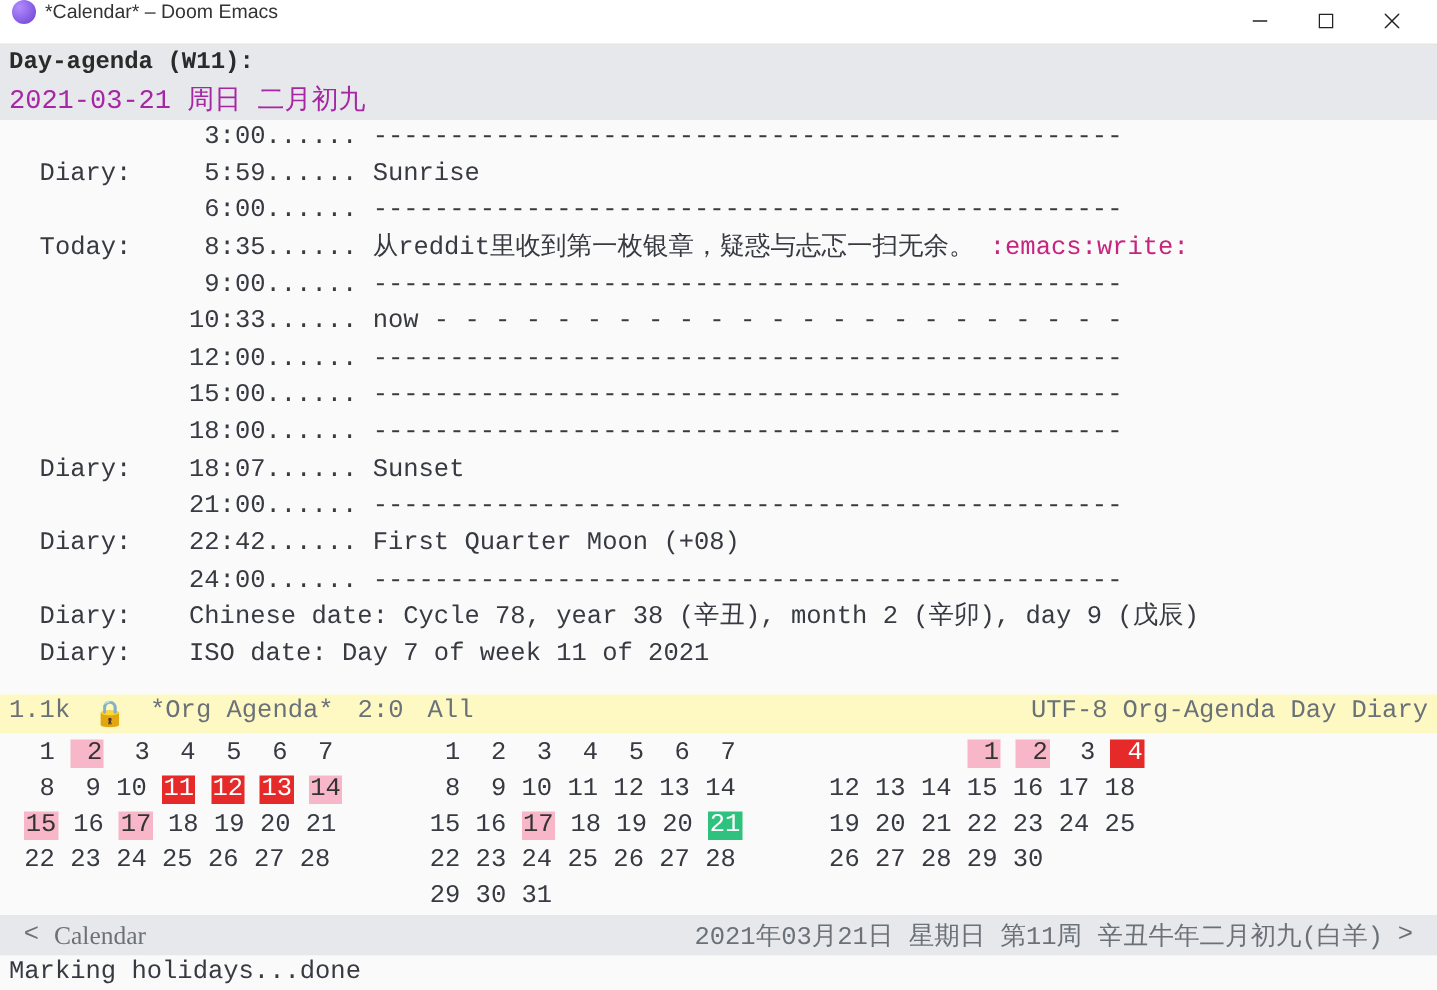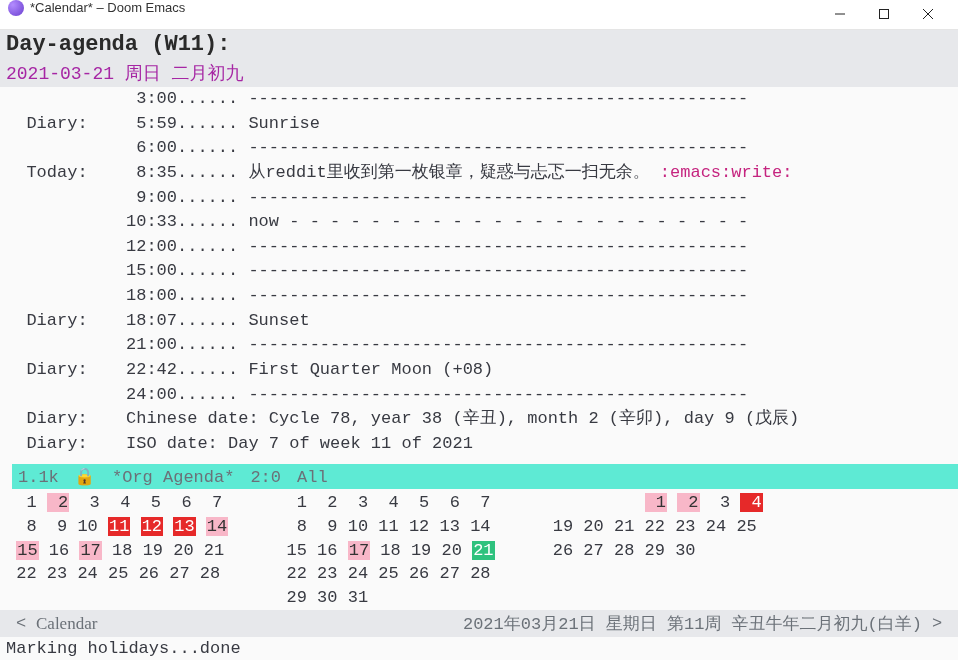--- a/index.html
+++ b/index.html
@@ -40,21 +40,21 @@
     font-size: 11px;
     color: #222;
   }
   .titlebar .winbtn svg { stroke: #222; }
   
   .agenda-header {
     background: #e7e8eb;
     padding: 2px 6px;
     font-weight: bold;
     color: #2a2a2a;
-    font-size: 22px;
+    font-size: 16px;
   }
   .date-header {
     background: #e7e8eb;
     padding: 2px 6px;
     color: #a626a4;
     font-size: 18px;
   }
   
   .agenda-body {
     flex: 1 1 auto;
@@ -63,28 +63,27 @@
     line-height: 1.45;
     font-size: 17px;
     background: #fafafa;
     overflow: hidden;
   }
   .agenda-line { }
   .tag { color: #c5247f; }
   .cat { display:inline-block; width: 120px; }
   
   .modeline {
-    background: #5eead4;
+    background: #fef9c3;
     color: #6b7178;
     padding: 2px 6px;
     font-size: 17px;
     display: flex;
-    align-items: flex-end;
+    align-items: flex-start;
     gap: 16px;
-    margin-left: 12px;
   }
   .modeline .right { margin-left: auto; display:flex; gap:10px;}
   .lock-icon { color:#6b7178; }
   
   .calendar-wrap {
     background: #fafafa;
     padding: 2px 6px 0 6px;
     font-size: 17px;
     line-height: 1.4;
   }
@@ -143,39 +142,46 @@
 <div class="date-header">2021-03-21 周日  二月初九</div>
 
 <div class="agenda-body" id="agenda-body"><div class="agenda-line"><span class="cat">  </span> 3:00...... -------------------------------------------------</div><div class="agenda-line"><span class="cat">  Diary:</span> 5:59...... Sunrise</div><div class="agenda-line"><span class="cat">  </span> 6:00...... -------------------------------------------------</div><div class="agenda-line"><span class="cat">  Today:</span> 8:35...... 从reddit里收到第一枚银章，疑惑与忐忑一扫无余。 <span class="tag">:emacs:write:</span></div><div class="agenda-line"><span class="cat">  </span> 9:00...... -------------------------------------------------</div><div class="agenda-line"><span class="cat">  </span>10:33...... now - - - - - - - - - - - - - - - - - - - - - - -</div><div class="agenda-line"><span class="cat">  </span>12:00...... -------------------------------------------------</div><div class="agenda-line"><span class="cat">  </span>15:00...... -------------------------------------------------</div><div class="agenda-line"><span class="cat">  </span>18:00...... -------------------------------------------------</div><div class="agenda-line"><span class="cat">  Diary:</span>18:07...... Sunset</div><div class="agenda-line"><span class="cat">  </span>21:00...... -------------------------------------------------</div><div class="agenda-line"><span class="cat">  Diary:</span>22:42...... First Quarter Moon (+08)</div><div class="agenda-line"><span class="cat">  </span>24:00...... -------------------------------------------------</div><div class="agenda-line"><span class="cat">  Diary:</span>Chinese date: Cycle 78, year 38 (辛丑), month 2 (辛卯), day 9 (戊辰)</div><div class="agenda-line"><span class="cat">  Diary:</span>ISO date: Day 7 of week 11 of 2021</div></div>
 
 <div class="modeline">
   <span>1.1k</span>
   <span class="lock-icon">🔒</span>
   <span>*Org Agenda*</span>
   <span>2:0</span>
   <span>All</span>
+  <span class="right">
+    <span>UTF-8</span>
+    <span>Org-Agenda</span>
+    <span>Day</span>
+    <span>Diary</span>
+  </span>
 </div>
 
 <div class="calendar-wrap">
   <div class="cal-grid" id="cal-grid">
       <div class="cal-month">
         <div class="cal-row"> <span> 1</span> <span class="hol-pink"> 2</span> <span> 3</span> <span> 4</span> <span> 5</span> <span> 6</span> <span> 7</span></div>
         <div class="cal-row"> <span> 8</span> <span> 9</span> <span>10</span> <span class="hol-red">11</span> <span class="hol-red">12</span> <span class="hol-red">13</span> <span class="hol-pink">14</span></div>
         <div class="cal-row"> <span class="hol-pink">15</span> <span>16</span> <span class="hol-pink">17</span> <span>18</span> <span>19</span> <span>20</span> <span>21</span></div>
         <div class="cal-row"> <span>22</span> <span>23</span> <span>24</span> <span>25</span> <span>26</span> <span>27</span> <span>28</span></div>
       </div>
       <div class="cal-month">
         <div class="cal-row"> <span> 1</span> <span> 2</span> <span> 3</span> <span> 4</span> <span> 5</span> <span> 6</span> <span> 7</span></div>
         <div class="cal-row"> <span> 8</span> <span> 9</span> <span>10</span> <span>11</span> <span>12</span> <span>13</span> <span>14</span></div>
         <div class="cal-row"> <span>15</span> <span>16</span> <span class="hol-pink">17</span> <span>18</span> <span>19</span> <span>20</span> <span class="hol-green">21</span></div>
         <div class="cal-row"> <span>22</span> <span>23</span> <span>24</span> <span>25</span> <span>26</span> <span>27</span> <span>28</span></div>
         <div class="cal-row"> <span>29</span> <span>30</span> <span>31</span></div>
       </div>
       <div class="cal-month">
         <div class="cal-row"> <span>  </span> <span>  </span> <span>  </span> <span class="hol-pink"> 1</span> <span class="hol-pink"> 2</span> <span> 3</span> <span class="hol-red"> 4</span></div>
+        <div class="cal-row"> <span>12</span> <span>13</span> <span>14</span> <span>15</span> <span>16</span> <span>17</span> <span>18</span></div>
         <div class="cal-row"> <span>19</span> <span>20</span> <span>21</span> <span>22</span> <span>23</span> <span>24</span> <span>25</span></div>
         <div class="cal-row"> <span>26</span> <span>27</span> <span>28</span> <span>29</span> <span>30</span></div>
       </div>
     </div>
 </div>
 
 <div class="cal-modeline">
   <span style="width:30px; text-align:center;">&lt;</span>
   <span style="width:90px;font-family:Liberation Serif, serif;">Calendar</span>
   <span class="center">2021年03月21日  星期日  第11周    辛丑牛年二月初九(白羊)</span>

